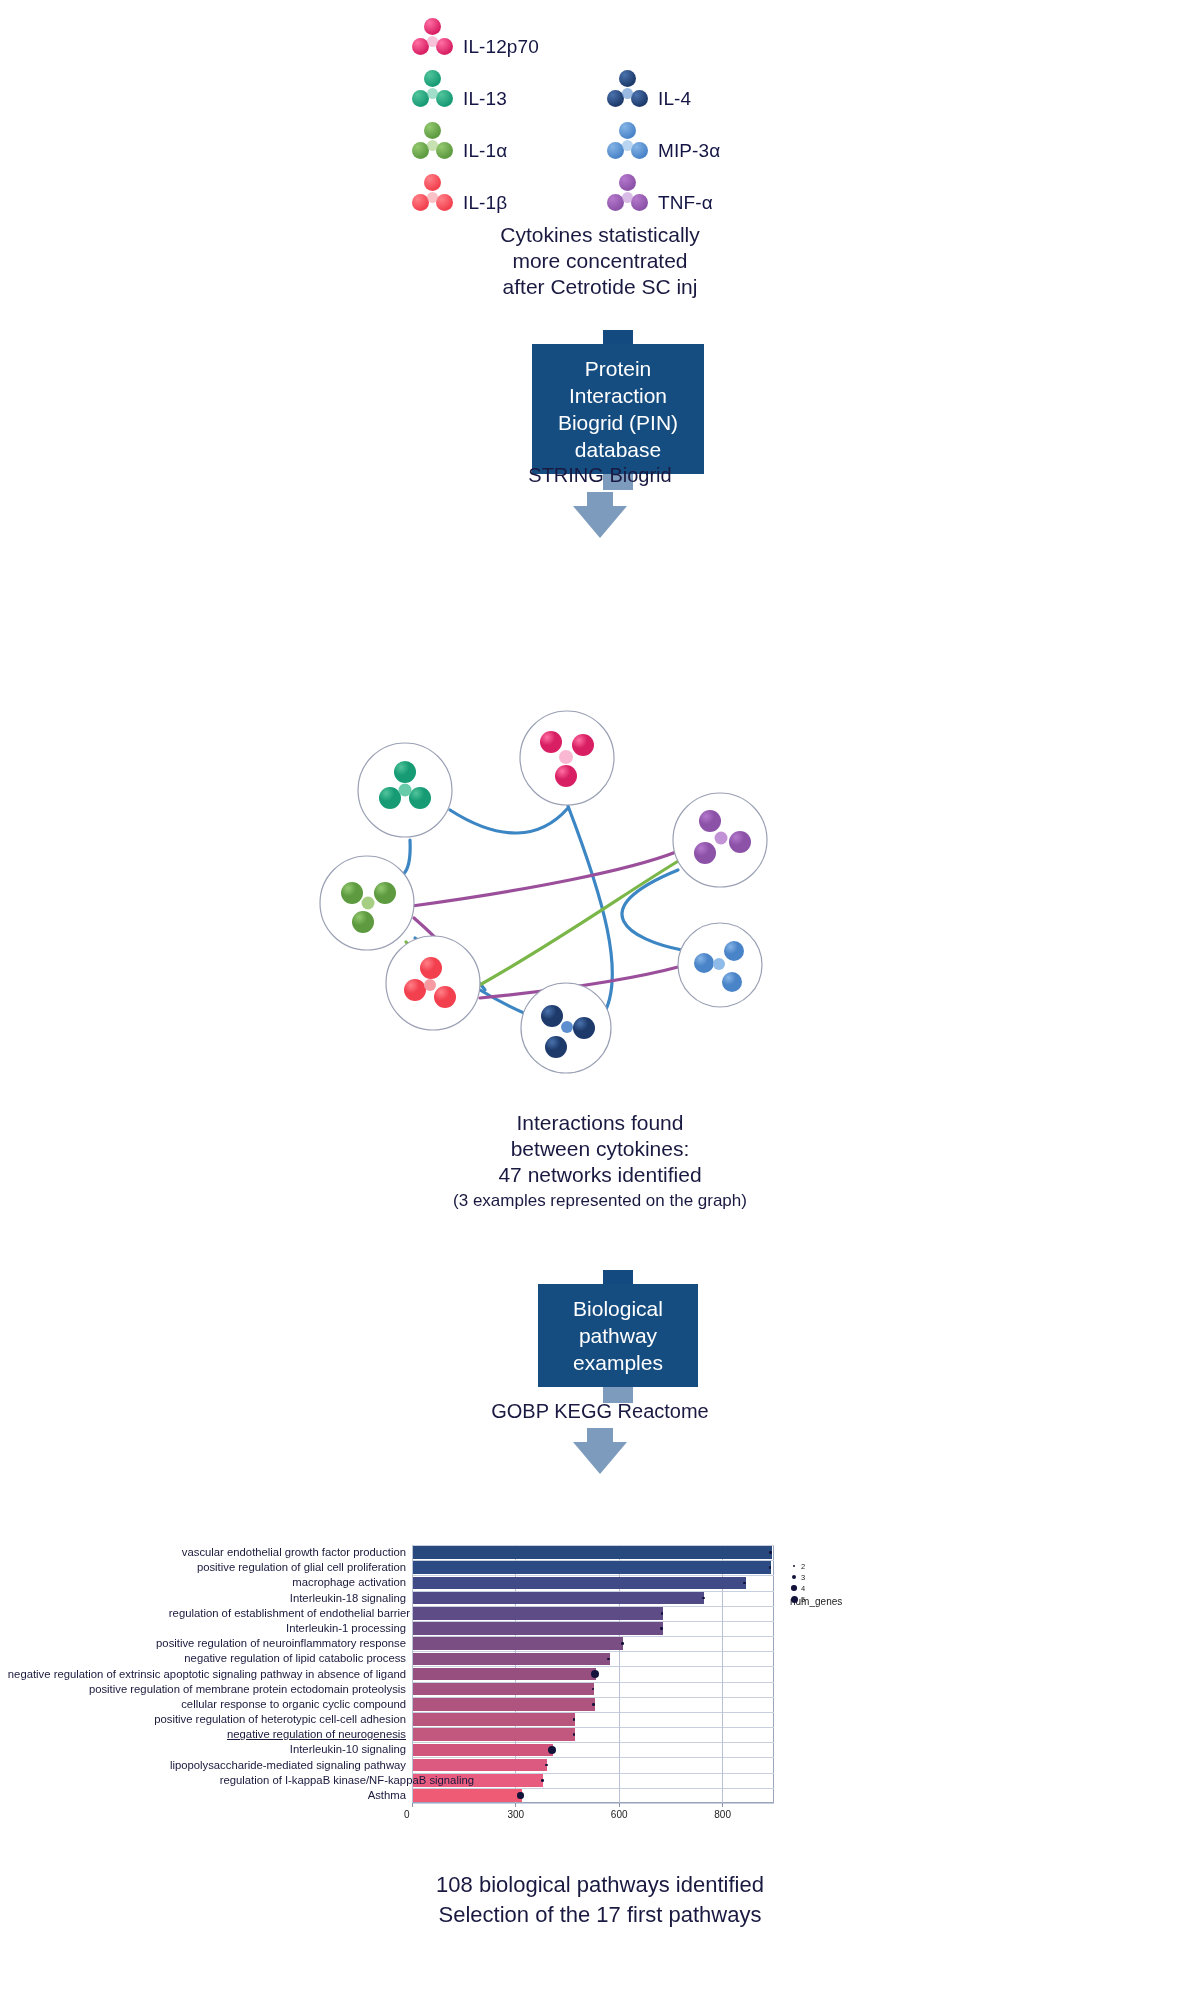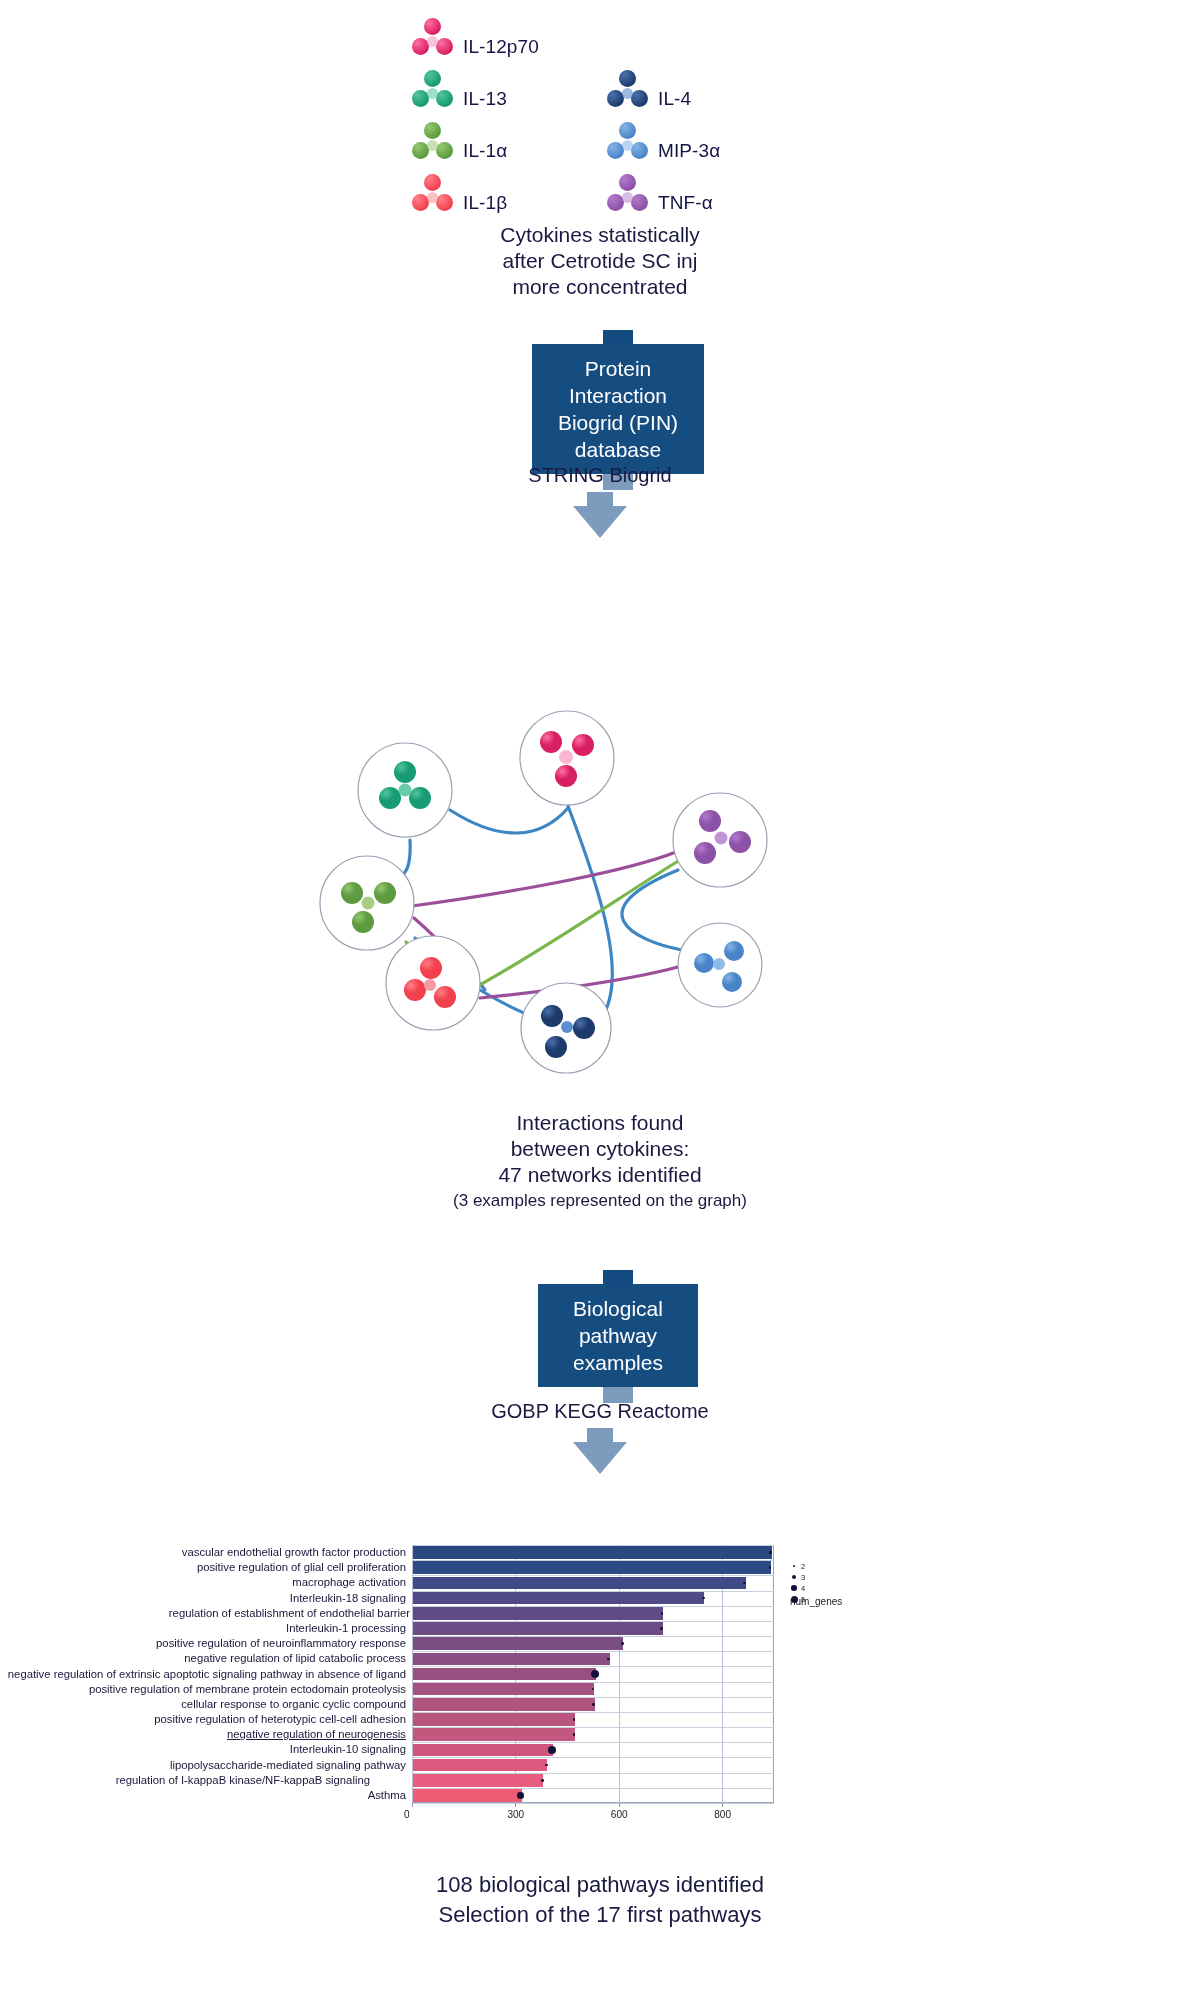--- a/index.html
+++ b/index.html
@@ -153,22 +153,22 @@
         <span class="ball b-right" style="background:radial-gradient(circle at 32% 28%, #b479cc, #8c52a8 70%);"></span>
         <span class="ball b-center" style="background:#c193d6;"></span>
       </span>
       <span class="legend-label">TNF-α</span>
     </div>
   </div>
 </div>
 
 <div class="caption" style="top:222px;">
   <div>Cytokines statistically</div>
+  <div>more concentrated</div>
   <div>after Cetrotide SC inj</div>
-  <div>more concentrated</div>
 </div>
 
 <div class="proc-wrap" style="top:330px;">
   <div class="proc-stub-top"></div>
   <div class="proc-box">
     <div>Protein</div>
     <div>Interaction</div>
     <div>Biogrid (PIN)</div>
     <div>database</div>
   </div>
@@ -397,21 +397,21 @@
       <div class="bar" style="left: 413px; top: 198.418px; width: 162.038px; height: 12.5765px; background: rgb(194, 88, 125);"></div>
       <div class="bar-label" style="width: 406px; left: 0px; top: 199.206px; text-decoration: underline;">negative regulation of neurogenesis</div>
       <div class="dot" style="width: 2.6px; height: 2.6px; left: 572.738px; top: 203.406px;"></div>
       <div class="bar" style="left: 413px; top: 213.594px; width: 139.629px; height: 12.5765px; background: rgb(208, 84, 123);"></div>
       <div class="bar-label" style="width: 406px; left: 0px; top: 214.382px;">Interleukin-10 signaling</div>
       <div class="dot" style="width: 8px; height: 8px; left: 547.629px; top: 215.882px;"></div>
       <div class="bar" style="left: 413px; top: 228.771px; width: 134.457px; height: 12.5765px; background: rgb(220, 89, 127);"></div>
       <div class="bar-label" style="width: 406px; left: 0px; top: 229.559px;">lipopolysaccharide-mediated signaling pathway</div>
       <div class="dot" style="width: 2.6px; height: 2.6px; left: 545.157px; top: 233.759px;"></div>
       <div class="bar" style="left: 413px; top: 243.947px; width: 130.32px; height: 12.5765px; background: rgb(232, 92, 128);"></div>
-      <div class="bar-label" style="width: 370px; left: 0px; top: 244.735px;">regulation of I-kappaB kinase/NF-kappaB signaling</div>
+      <div class="bar-label" style="width: 474px; left: 0px; top: 244.735px;">regulation of I-kappaB kinase/NF-kappaB signaling</div>
       <div class="dot" style="width: 2.6px; height: 2.6px; left: 541.02px; top: 248.935px;"></div>
       <div class="bar" style="left: 413px; top: 259.124px; width: 108.6px; height: 12.5765px; background: rgb(239, 90, 117);"></div>
       <div class="bar-label" style="width: 406px; left: 0px; top: 259.912px;">Asthma</div>
       <div class="dot" style="width: 6.5px; height: 6.5px; left: 517.35px; top: 262.162px;"></div>
       <div class="legend-title" style="left: 790px; top: 18px;">num_genes</div>
       <div class="dot" style="width: 2.4px; height: 2.4px; left: 792.8px; top: 34.8px;"></div>
       <div class="legend-dot-row" style="left: 801px; top: 32px;">2</div>
       <div class="dot" style="width: 4px; height: 4px; left: 792px; top: 45px;"></div>
       <div class="legend-dot-row" style="left: 801px; top: 43px;">3</div>
       <div class="dot" style="width: 5.5px; height: 5.5px; left: 791.25px; top: 55.25px;"></div>

